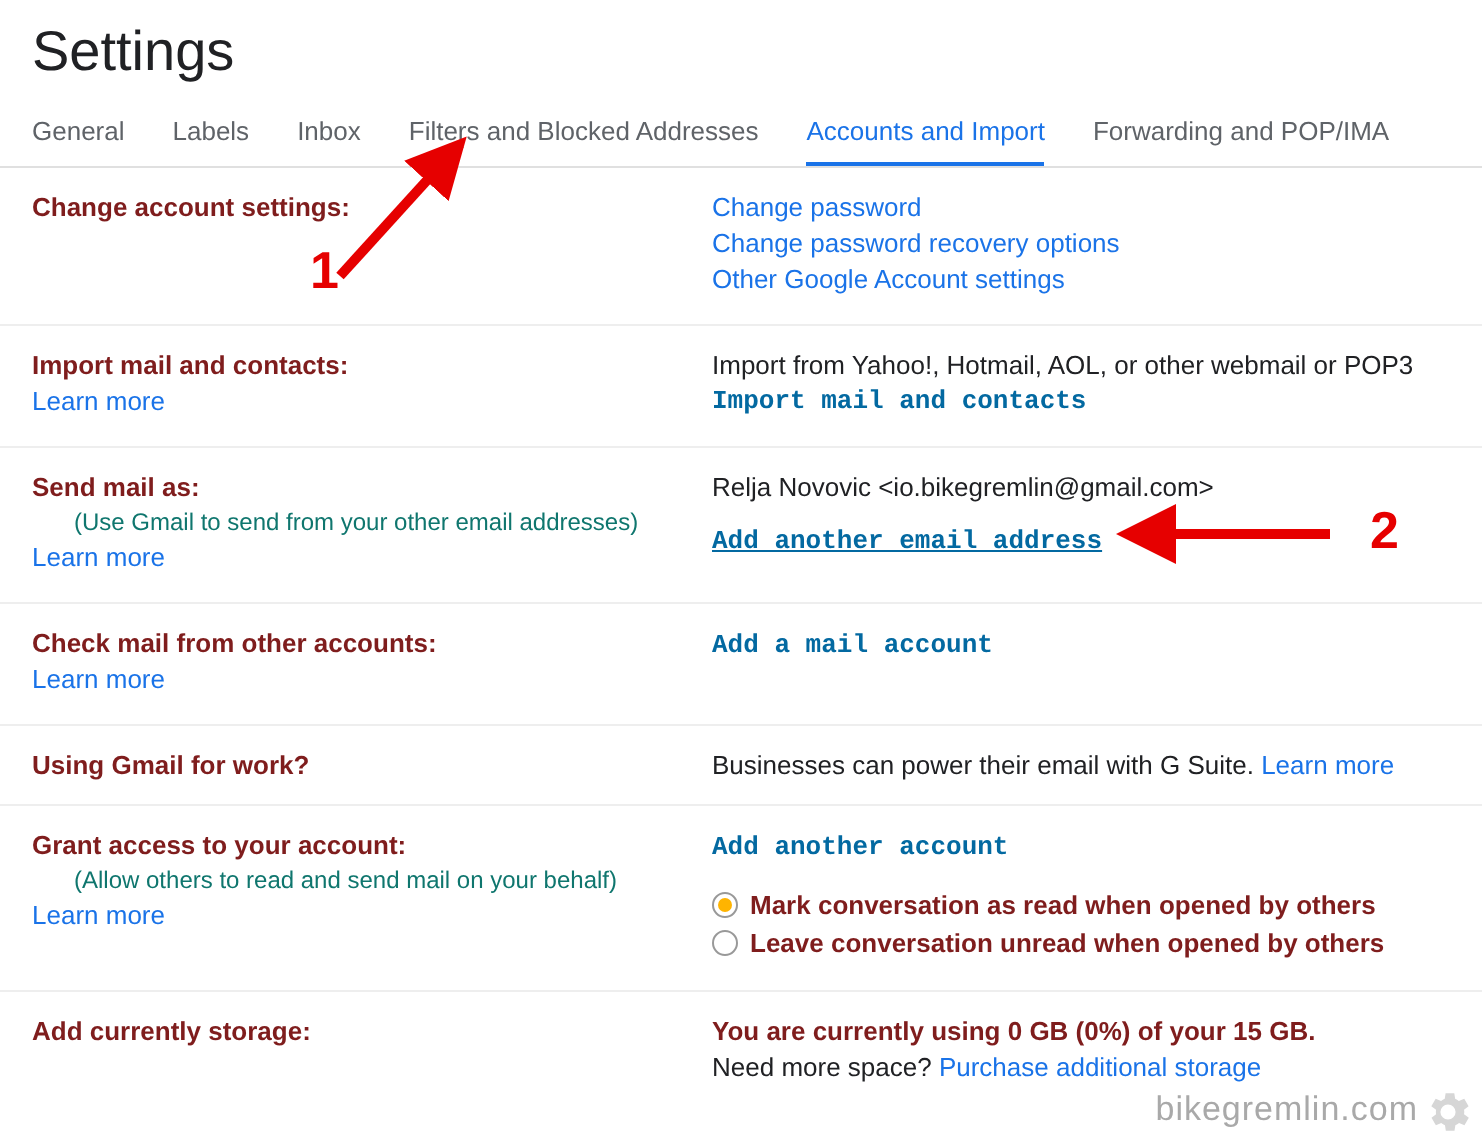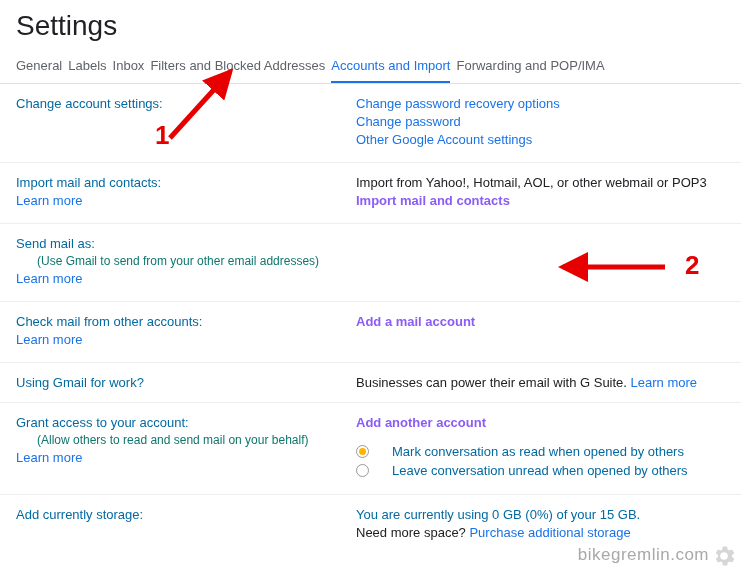--- a/index.html
+++ b/index.html
@@ -8,30 +8,30 @@
     font-family: Arial, Helvetica, sans-serif;
     font-size: 13px;
     color: #202124;
     background: #fff;
     width: 741px;
     height: 571px;
     overflow: hidden;
     position: relative;
   }
   a, .link { color: #1a73e8; text-decoration: none; cursor: pointer; }
-  .boldlink { color: #8b5cf6; font-weight: 700; text-decoration: none; cursor: pointer; }
+  .boldlink { color: #0369a1; font-weight: 700; text-decoration: none; cursor: pointer; font-family: Liberation Mono, monospace; }
   .page-title {
     font-size: 28px;
     font-weight: 400;
     padding: 10px 16px 6px 16px;
     color: #202124;
   }
   .tabs {
     display: flex;
-    gap: 6px;
+    gap: 24px;
     padding: 0 16px;
     border-bottom: 1px solid #e0e0e0;
     font-size: 13px;
     color: #5f6368;
     white-space: nowrap;
     overflow: hidden;
   }
   .tab {
     padding: 10px 0 8px 0;
     cursor: pointer;
@@ -46,24 +46,24 @@
     display: flex;
     border-bottom: 1px solid #eee;
     padding: 12px 16px;
   }
   .leftcol {
     width: 340px;
     flex: 0 0 340px;
     padding-right: 20px;
   }
   .rightcol { flex: 1 1 auto; }
-  .label-strong { font-weight: 400; color: #0369a1; }
+  .label-strong { font-weight: 700; color: #7f1d1d; }
   .subtext { color: #0f766e; font-size: 12px; margin-left: 21px; }
   .rowgap > * { display: block; margin-bottom: 3px; }
-  .radio-row { display: flex; align-items: center; gap: 23px; margin: 4px 0; }
+  .radio-row { display: flex; align-items: center; gap: 6px; margin: 4px 0; }
   .radio {
     width: 13px; height: 13px; border: 1px solid #999; border-radius: 50%;
     display: inline-flex; align-items: center; justify-content: center;
   }
   .radio.checked::after {
     content: ""; width: 7px; height: 7px; background: #ffb400; border-radius: 50%;
   }
   .underline { text-decoration: underline; }
   
   .anno-num {
@@ -92,42 +92,47 @@
   <div class="tab">Filters and Blocked Addresses</div>
   <div class="tab active">Accounts and Import</div>
   <div class="tab">Forwarding and POP/IMA</div>
 </div>
 
 <div class="section">
   <div class="leftcol">
     <span class="label-strong">Change account settings:</span>
   </div>
   <div class="rightcol rowgap">
+    <a class="link">Change password</a>
     <a class="link">Change password recovery options</a>
-    <a class="link">Change password</a>
     <a class="link">Other Google Account settings</a>
   </div>
 </div>
 
 <div class="section">
   <div class="leftcol rowgap">
     <span class="label-strong">Import mail and contacts:</span>
     <a class="link">Learn more</a>
   </div>
   <div class="rightcol rowgap">
     <span>Import from Yahoo!, Hotmail, AOL, or other webmail or POP3</span>
     <a class="boldlink">Import mail and contacts</a>
   </div>
 </div>
 
 <div class="section">
   <div class="leftcol rowgap">
     <span class="label-strong">Send mail as:</span>
     <span class="subtext">(Use Gmail to send from your other email addresses)</span>
     <a class="link">Learn more</a>
+  </div>
+  <div class="rightcol rowgap">
+    <span>Relja Novovic &lt;io.bikegremlin@gmail.com&gt;</span>
+    <div style="height:6px"></div>
+    <a class="boldlink underline">Add another email address</a>
   </div>
 </div>
 
 <div class="section">
   <div class="leftcol rowgap">
     <span class="label-strong">Check mail from other accounts:</span>
     <a class="link">Learn more</a>
   </div>
   <div class="rightcol">
     <a class="boldlink">Add a mail account</a>

